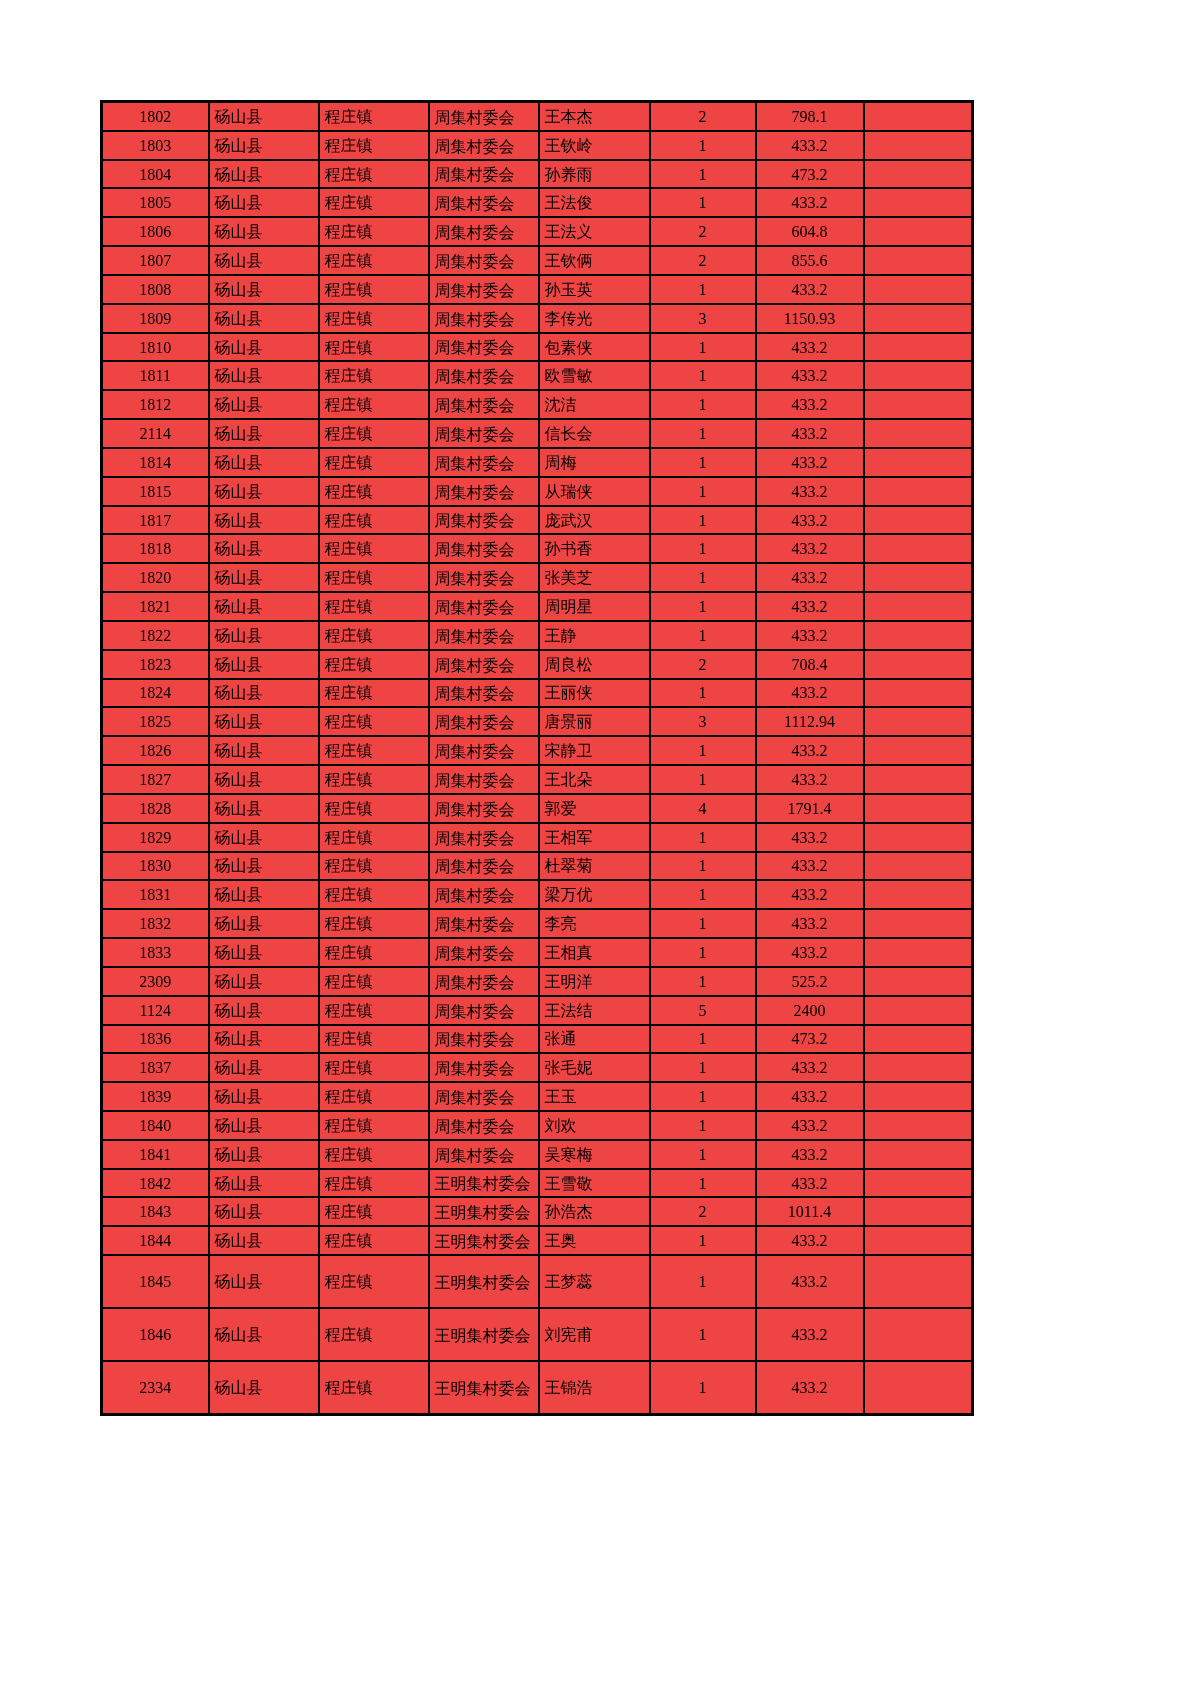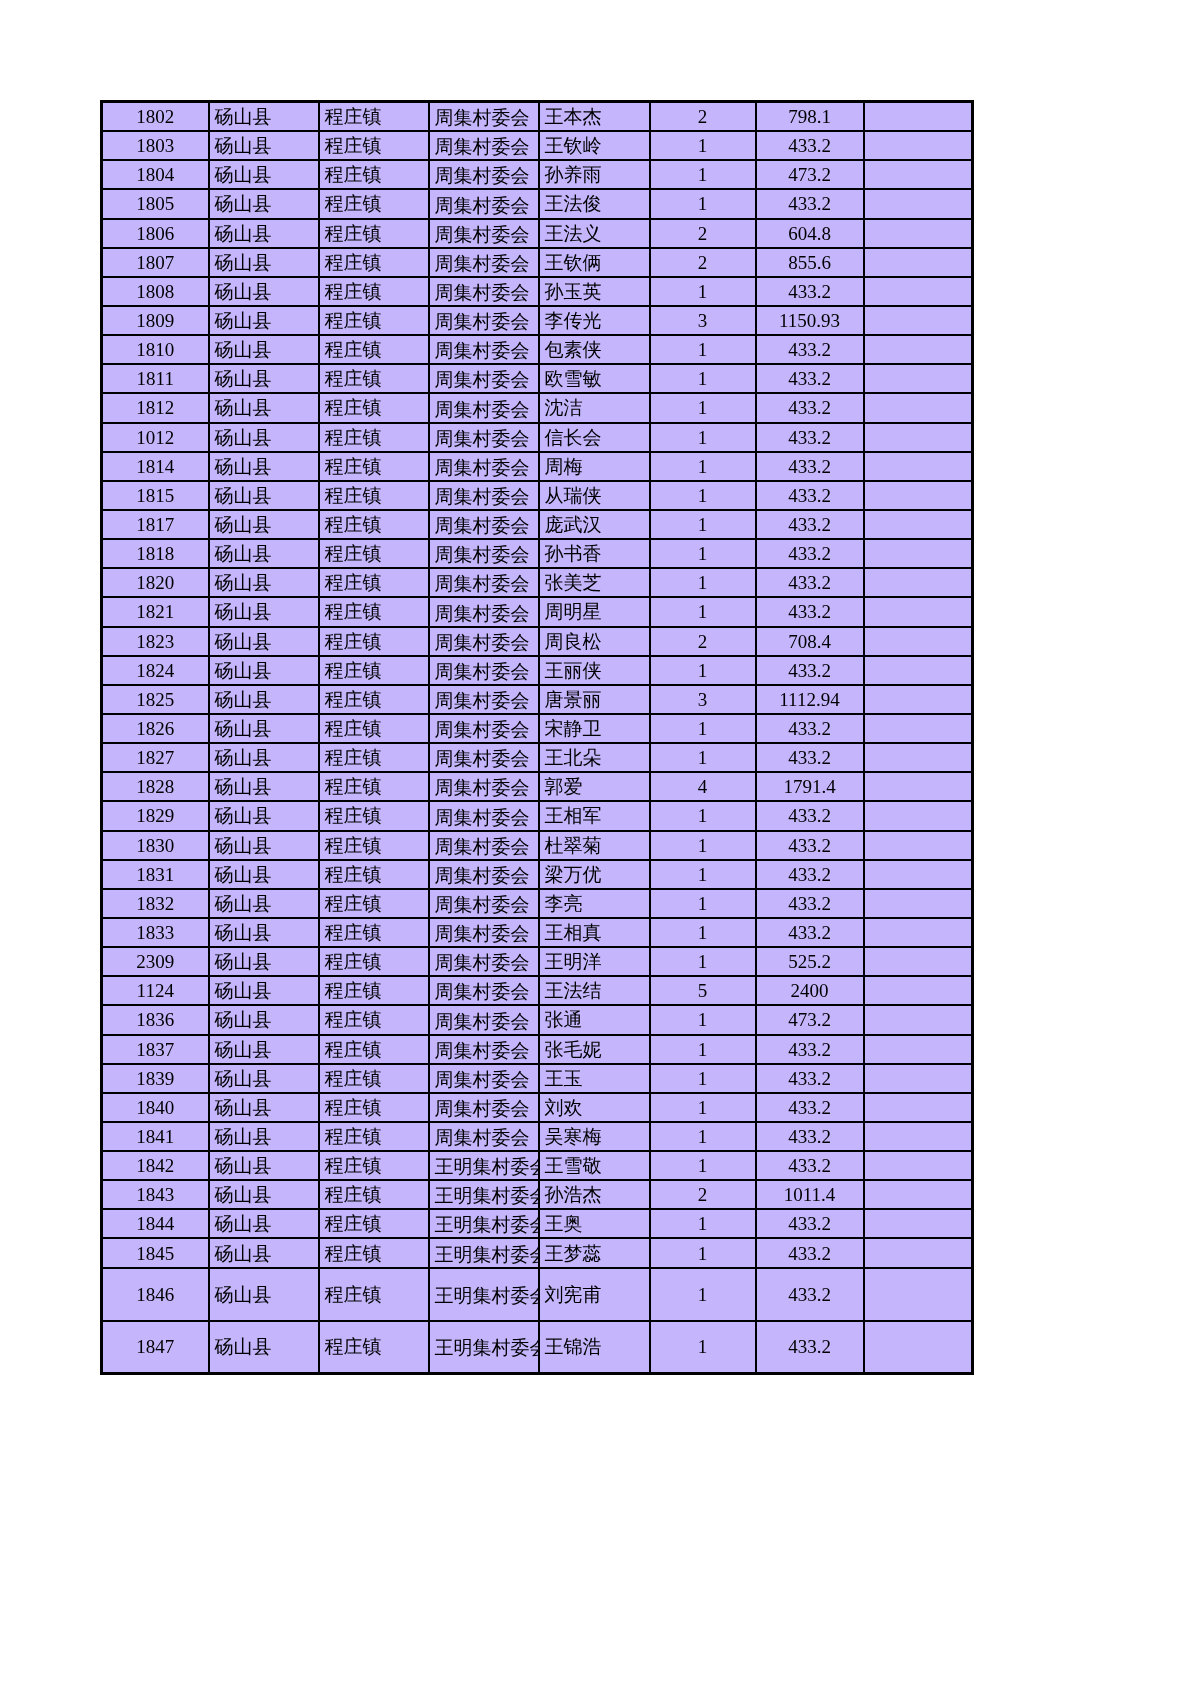--- a/index.html
+++ b/index.html
@@ -14,23 +14,23 @@
     background: #ffffff;
     overflow: hidden;
   }
   table.data-table {
     position: absolute;
     left: 100px;
     top: 100px;
     border-collapse: collapse;
     table-layout: fixed;
     font-family: "Liberation Serif", "DejaVu Serif", serif;
-    font-size: 19px;
+    font-size: 16px;
     color: #000000;
-    background: #c4b5fd;
+    background: #ef4444;
     border: 3px solid #000000;
   }
   table.data-table td {
     border: 2px solid #000000;
     box-sizing: border-box;
     height: 28.7px;
     line-height: 21px;
     padding: 2px 5px;
     vertical-align: middle;
     overflow: hidden;
@@ -178,21 +178,21 @@
         <td class="c-no">1812</td>
         <td class="c-county">砀山县</td>
         <td class="c-town">程庄镇</td>
         <td class="c-village"><span class="village-text">周集村委会</span></td>
         <td class="c-name">沈洁</td>
         <td class="c-count">1</td>
         <td class="c-amount">433.2</td>
         <td class="c-blank"></td>
       </tr>
         <tr>
-        <td class="c-no">1012</td>
+        <td class="c-no">2114</td>
         <td class="c-county">砀山县</td>
         <td class="c-town">程庄镇</td>
         <td class="c-village"><span class="village-text">周集村委会</span></td>
         <td class="c-name">信长会</td>
         <td class="c-count">1</td>
         <td class="c-amount">433.2</td>
         <td class="c-blank"></td>
       </tr>
         <tr>
         <td class="c-no">1814</td>
@@ -243,20 +243,30 @@
         <td class="c-count">1</td>
         <td class="c-amount">433.2</td>
         <td class="c-blank"></td>
       </tr>
         <tr>
         <td class="c-no">1821</td>
         <td class="c-county">砀山县</td>
         <td class="c-town">程庄镇</td>
         <td class="c-village"><span class="village-text">周集村委会</span></td>
         <td class="c-name">周明星</td>
+        <td class="c-count">1</td>
+        <td class="c-amount">433.2</td>
+        <td class="c-blank"></td>
+      </tr>
+        <tr>
+        <td class="c-no">1822</td>
+        <td class="c-county">砀山县</td>
+        <td class="c-town">程庄镇</td>
+        <td class="c-village"><span class="village-text">周集村委会</span></td>
+        <td class="c-name">王静</td>
         <td class="c-count">1</td>
         <td class="c-amount">433.2</td>
         <td class="c-blank"></td>
       </tr>
         <tr>
         <td class="c-no">1823</td>
         <td class="c-county">砀山县</td>
         <td class="c-town">程庄镇</td>
         <td class="c-village"><span class="village-text">周集村委会</span></td>
         <td class="c-name">周良松</td>
@@ -478,21 +488,21 @@
         <td class="c-no">1846</td>
         <td class="c-county">砀山县</td>
         <td class="c-town">程庄镇</td>
         <td class="c-village"><span class="village-text">王明集村委会</span></td>
         <td class="c-name">刘宪甫</td>
         <td class="c-count">1</td>
         <td class="c-amount">433.2</td>
         <td class="c-blank"></td>
       </tr>
         <tr>
-        <td class="c-no">1847</td>
+        <td class="c-no">2334</td>
         <td class="c-county">砀山县</td>
         <td class="c-town">程庄镇</td>
         <td class="c-village"><span class="village-text">王明集村委会</span></td>
         <td class="c-name">王锦浩</td>
         <td class="c-count">1</td>
         <td class="c-amount">433.2</td>
         <td class="c-blank"></td>
       </tr>
       </tbody>
   </table>

